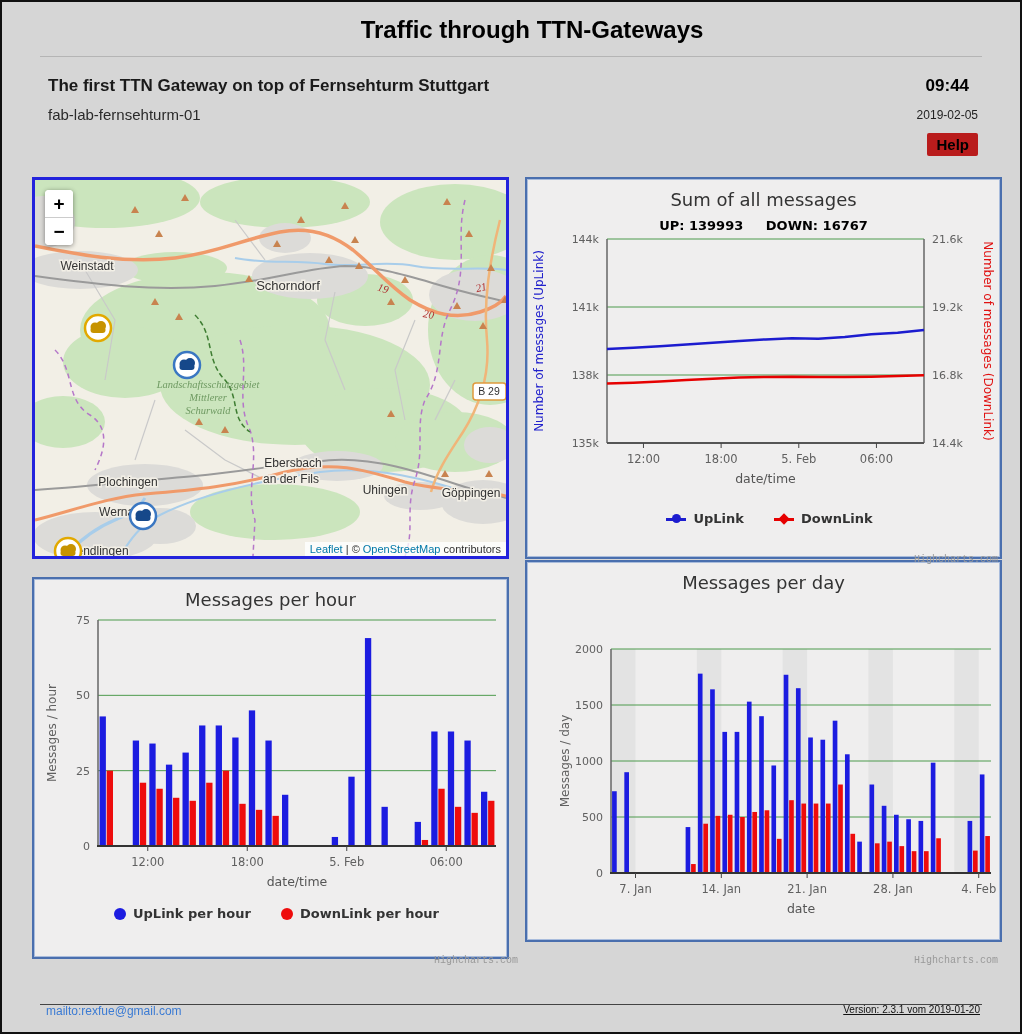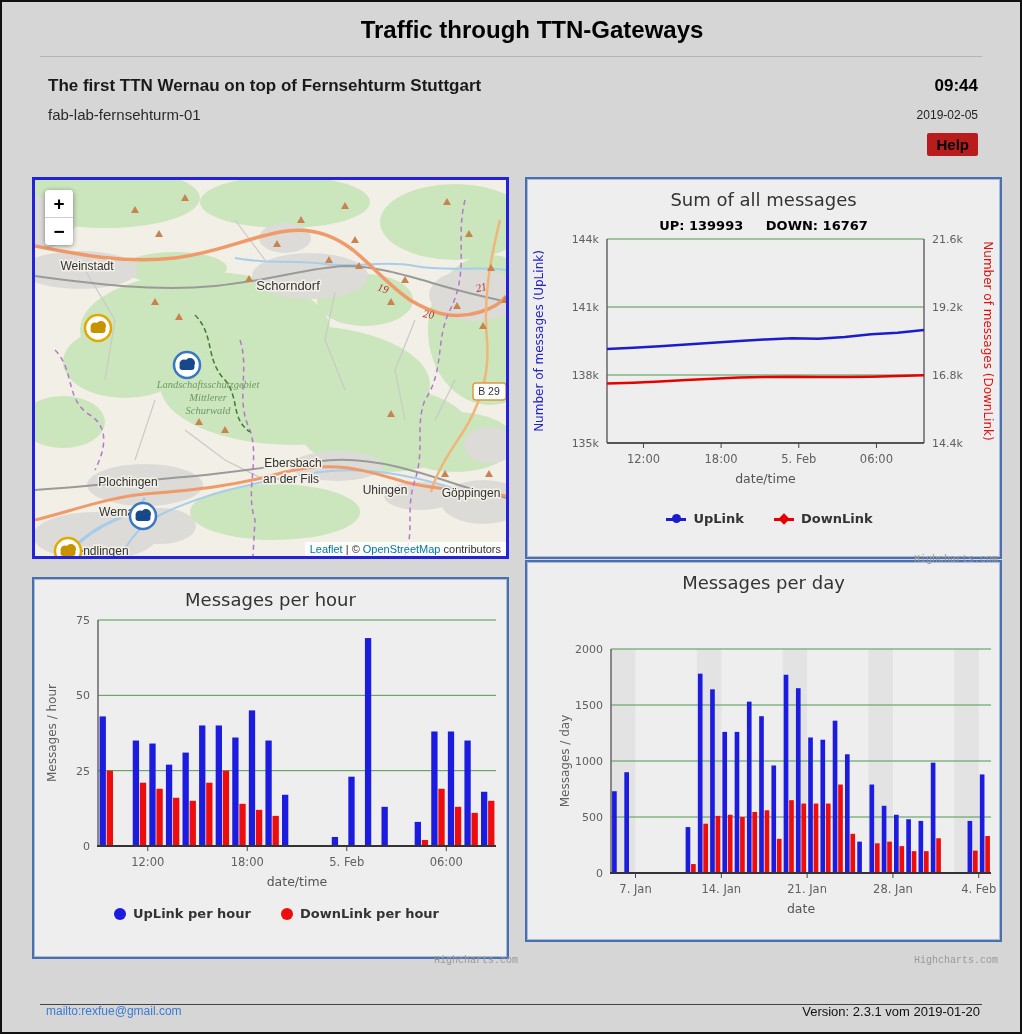--- a/index.html
+++ b/index.html
@@ -4,21 +4,21 @@
 <style>
   html,body{margin:0;padding:0;background:#bdbdbd;}
   .page{position:relative;width:1022px;height:1034px;background:#d6d6d6;border:2px solid #111;
         box-sizing:border-box;overflow:hidden;font-family:"Liberation Sans",sans-serif;}
   .page-title{margin:14px 0 0;text-align:center;font-size:24px;font-weight:bold;color:#000;padding-left:42px;}
   .title-rule{position:absolute;left:38px;right:38px;top:46px;border:none;border-top:1px solid #b5b5b5;}
   .header-row{position:absolute;left:46px;right:42px;top:74px;display:flex;justify-content:space-between;}
   .gw-title{font-size:17px;font-weight:bold;color:#1a1a1a;}
   .gw-id{font-size:15px;color:#2a2a2a;margin-top:10px;}
   .hdr-right{text-align:right;}
-  .hdr-time{font-size:17px;font-weight:bold;color:#000;}
+  .hdr-time{font-size:17px;font-weight:bold;color:#000;text-align:center;}
   .hdr-date{font-size:12px;color:#222;margin-top:12px;}
   .help-btn{margin-top:11px;background:#b91c1c;border:none;border-radius:2px;padding:3px 9px;
             font-family:"Liberation Sans",sans-serif;font-size:15px;font-weight:bold;color:#000;cursor:pointer;}
   .panel{position:absolute;width:477px;height:382px;box-sizing:border-box;background:#efeeee;}
   .chart-panel{border:2px solid #4a6fae;box-shadow:inset 0 0 0 1px #a9bcdc;display:flex;flex-direction:column;
                font-family:"DejaVu Sans",sans-serif;}
   #panel-map{left:30px;top:175px;border:3px solid #2323dc;background:#f2efe6;}
   #panel-sum{left:523px;top:175px;}
   #panel-hour{left:30px;top:575px;}
   #panel-day{left:523px;top:558px;gap:44px;}
@@ -34,33 +34,33 @@
   .map-zoom{position:absolute;top:10px;left:10px;width:28px;background:#fff;border-radius:4px;
             box-shadow:0 1px 5px rgba(0,0,0,.45);overflow:hidden;}
   .map-zoom-btn{width:28px;height:27px;display:flex;align-items:center;justify-content:center;
                 font-size:19px;font-weight:bold;color:#000;cursor:pointer;background:#fff;}
   .map-zoom-btn:first-child{border-bottom:1px solid #ccc;}
   .map-attr{position:absolute;right:0;bottom:0;background:rgba(255,255,255,.78);font-size:11px;
             color:#333;padding:1px 5px;white-space:nowrap;}
   .map-attr a{color:#0078a8;text-decoration:none;cursor:pointer;}
   .footer-rule{position:absolute;left:38px;right:38px;top:994px;border:none;border-top:1.5px solid #444;}
   .footer-mail{position:absolute;left:44px;top:1002px;font-size:12px;color:#3b7bd4;text-decoration:none;cursor:pointer;}
-  .footer-version{position:absolute;right:40px;top:1002px;font-size:13px;color:#111;}
+  .footer-version{position:absolute;right:40px;top:1002px;font-size:10px;color:#111;text-decoration:underline;}
 </style>
 </head>
 <body>
 
 <div class="page">
 
   <h1 class="page-title">Traffic through TTN-Gateways</h1>
   <hr class="title-rule">
 
   <div class="header-row">
     <div>
-      <div class="gw-title">The first TTN Wernau on top of Fernsehturm Stuttgart</div>
+      <div class="gw-title">The first TTN Gateway on top of Fernsehturm Stuttgart</div>
       <div class="gw-id">fab-lab-fernsehturm-01</div>
     </div>
     <div class="hdr-right">
       <div class="hdr-time">09:44</div>
       <div class="hdr-date">2019-02-05</div>
       <button class="help-btn">Help</button>
     </div>
   </div>
 
   <div class="panel" id="panel-map">

